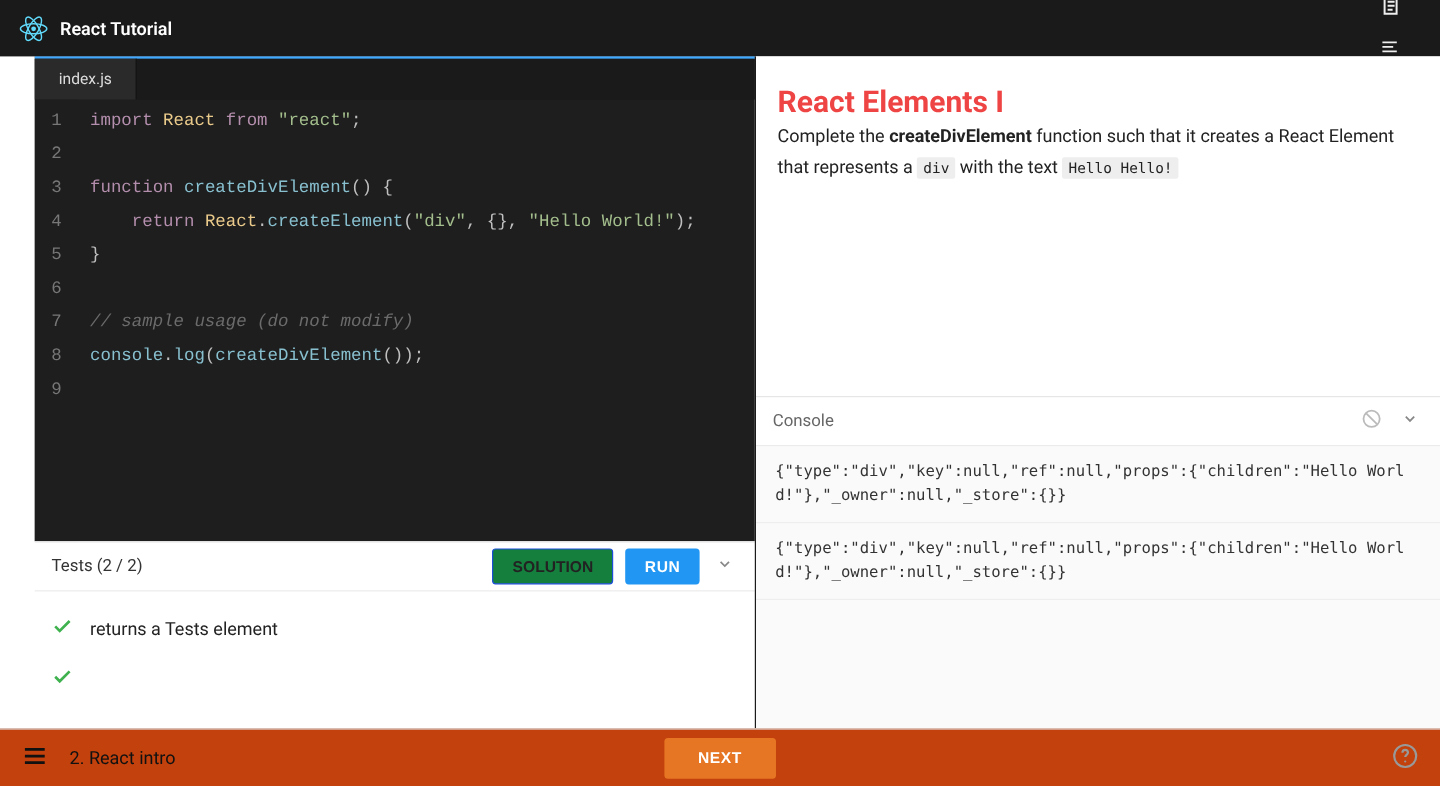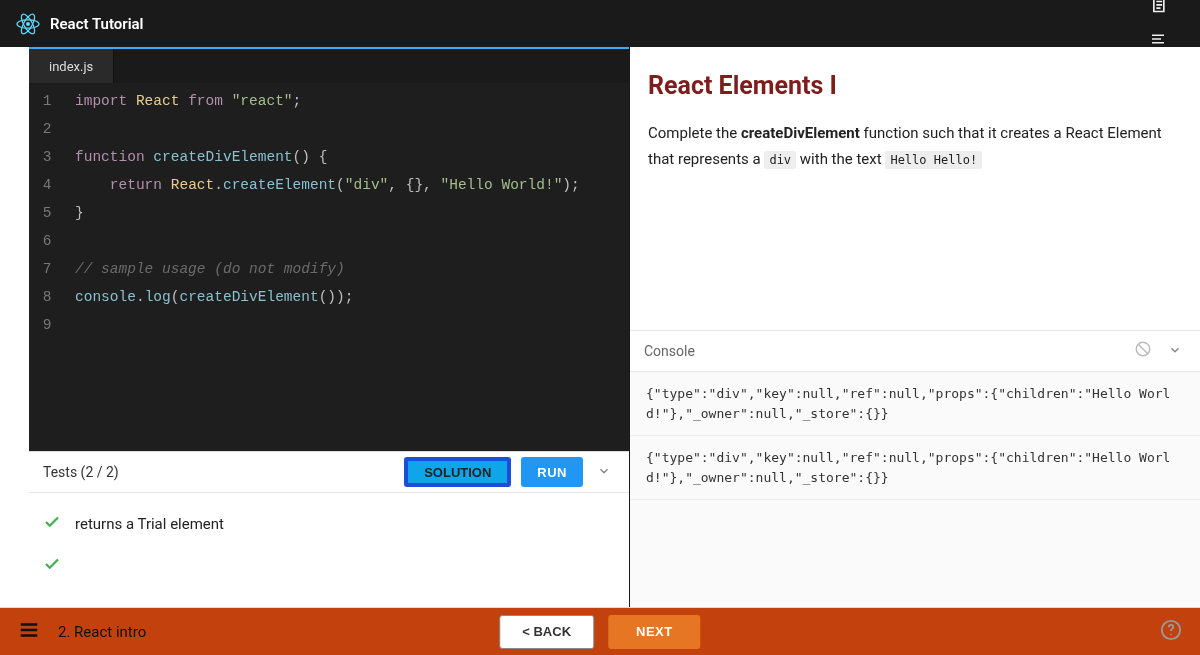--- a/index.html
+++ b/index.html
@@ -36,38 +36,38 @@
   .tok-str { color: #a3be8c; }
   .tok-punc { color: #bfbfbf; }
   .tok-type { color: #ebcb8b; }
   .tok-com { color: #6b6b6b; font-style: italic; }
 
   
   .tests-header { height: 42px; background: #fff; border-top: 1px solid #ddd; border-bottom: 1px solid #e6e6e6; display: flex; align-items: center; padding: 0 14px; gap: 10px; }
   .tests-title { font-size: 14px; color: #333; }
   .spacer { flex: 1; }
   .btn { height: 30px; padding: 0 16px; font-size: 13px; font-weight: 600; border-radius: 3px; cursor: pointer; display: inline-flex; align-items: center; justify-content: center; }
-  .btn-outline { background: #0ea5e9; border: 4px solid #1d4ed8; color: #222; }
+  .btn-outline { background: #15803d; border: 1px solid #1d4ed8; color: #222; }
   .btn-primary { background: #2196f3; color: #fff; border: none; letter-spacing: 0.5px; }
   .chevron { color: #888; cursor: pointer; padding: 0 4px; font-size: 14px; }
 
   .tests-body { background: #fff; padding: 10px 14px 20px; }
   .test-item { display: flex; align-items: center; gap: 14px; padding: 10px 0; }
   .check-icon { color: #3fb24f; }
   .test-label { font-size: 15px; color: #222; }
 
   
   .right-tabs { height: 42px; display: flex; border-bottom: 1px solid #e2e2e2; background: #fff; }
   .right-tab { flex: 1; display: flex; align-items: center; justify-content: center; gap: 8px; font-size: 13px; letter-spacing: 2px; color: #888; cursor: pointer; border-bottom: 2px solid transparent; }
   .right-tab.active { color: #2196f3; border-bottom-color: #2196f3; }
   .right-tab.active svg { stroke: #2196f3; fill: #2196f3; }
 
   
   .instructions { flex: 1; background: #fff; padding: 24px 18px; overflow: auto; }
-  .instructions h1 { font-size: 25px; font-weight: 700; margin-bottom: 20px; color: #7f1d1d; }
+  .instructions h1 { font-size: 25px; font-weight: 700; color: #ef4444; }
   .instructions p { font-size: 15px; line-height: 1.75; color: #222; }
   .instructions code { background: #eee; padding: 2px 5px; border-radius: 2px; font-family: "SFMono-Regular", Consolas, monospace; font-size: 12px; }
 
   
   .console-header { height: 42px; background: #fff; border-top: 1px solid #e6e6e6; border-bottom: 1px solid #e6e6e6; display: flex; align-items: center; padding: 0 14px; }
   .console-title { font-size: 14px; color: #666; }
   .console-actions { margin-left: auto; display: flex; align-items: center; gap: 12px; color: #aaa; }
   .console-body { background: #fafafa; flex: 1; overflow: auto; }
   .console-entry { padding: 12px 16px; border-bottom: 1px solid #eee; font-family: "SFMono-Regular", Consolas, monospace; font-size: 13px; color: #333; word-break: break-all; line-height: 1.5; }
 
@@ -153,21 +153,21 @@
         <svg width="14" height="14" viewBox="0 0 24 24" fill="none" stroke="#888" stroke-width="2.5">
             <path d="M6 9l6 6 6-6"></path>
           </svg>
       </span>
     </div>
     <div class="tests-body" id="tests-body">
         <div class="test-item">
           <span class="check-icon"><svg width="18" height="18" viewBox="0 0 24 24" fill="none" stroke="#3fb24f" stroke-width="3">
               <path d="M4 12l5 5L20 6"></path>
             </svg></span>
-          <span class="test-label">returns a Trial element</span>
+          <span class="test-label">returns a Tests element</span>
         </div>
         <div class="test-item">
           <span class="check-icon"><svg width="18" height="18" viewBox="0 0 24 24" fill="none" stroke="#3fb24f" stroke-width="3">
               <path d="M4 12l5 5L20 6"></path>
             </svg></span>
         </div>
       </div>
 
   </div>
 
@@ -205,21 +205,20 @@
 </div>
 
 <div class="footer">
   <span class="menu-icon">
     <svg width="22" height="22" viewBox="0 0 24 24" fill="none" stroke="#111" stroke-width="2.5">
         <path d="M3 6h18M3 12h18M3 18h18"></path>
       </svg>
   </span>
   <span class="lesson-label">2. React intro</span>
   <div class="footer-center">
-    <button class="btn btn-back">&lt; BACK</button>
     <button class="btn btn-next">NEXT</button>
   </div>
   <span class="help-icon">
     <svg width="22" height="22" viewBox="0 0 24 24" fill="none" stroke="#999" stroke-width="2">
         <circle cx="12" cy="12" r="10"></circle>
         <path d="M9.5 9a2.5 2.5 0 115 0c0 1.5-2.5 2-2.5 4"></path>
         <circle cx="12" cy="17" r="1" fill="#999" stroke="none"></circle>
       </svg>
   </span>
 </div>

